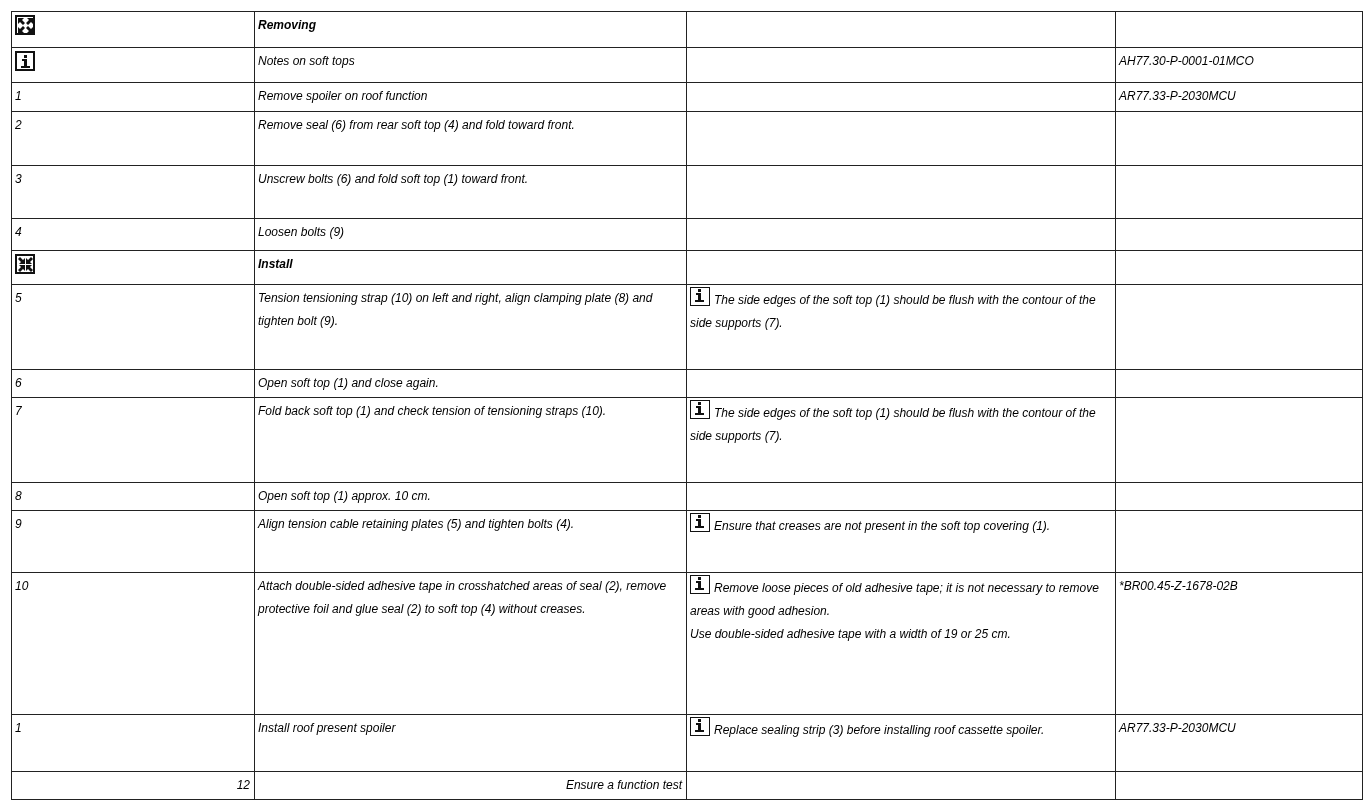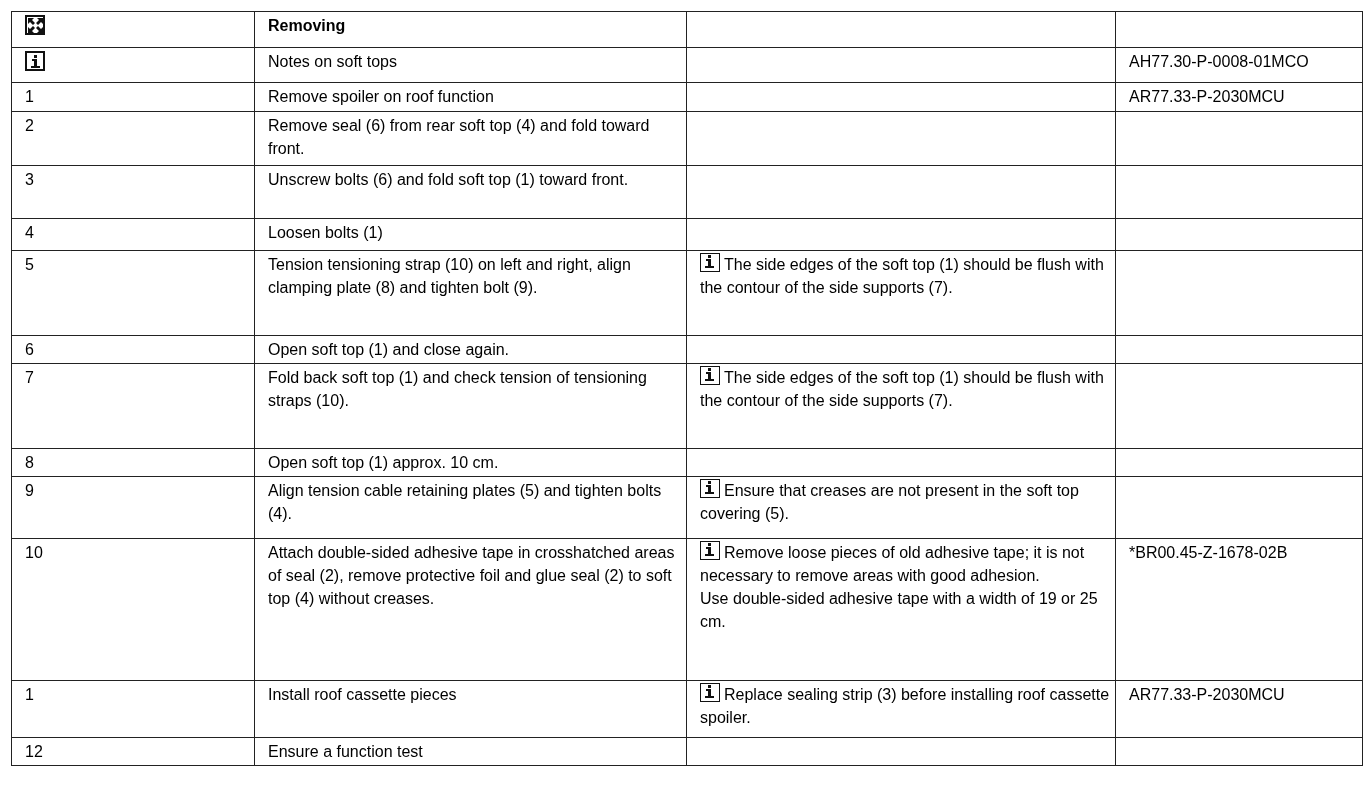--- a/index.html
+++ b/index.html
@@ -1,21 +1,21 @@
 <!DOCTYPE html>
 <html><head>
 <meta charset="utf-8">
 <style>
   html, body { margin: 0; padding: 0; background: #ffffff; }
   body { width: 1371px; height: 804px; position: relative; overflow: hidden;
          font-family: "Liberation Sans", sans-serif; color: #000; }
   table.proc { position: absolute; left: 11px; top: 11px; border-collapse: collapse;
                table-layout: fixed; width: 1351px; }
-  table.proc td { border: 1.5px solid #222; vertical-align: top; padding: 2px 4px 2px 13px;
-                  font-size: 16px; line-height: 23px; overflow: hidden; }
+  table.proc td { border: 1.5px solid #222; vertical-align: top; padding: 2px 4px 2px 3px;
+                  font-size: 12px; line-height: 23px; overflow: hidden; font-style: italic; }
   col.c1 { width: 243px; } col.c2 { width: 432px; } col.c3 { width: 429px; } col.c4 { width: 247px; }
   td.head { font-weight: bold; }
   .icon-box { display: inline-block; width: 20px; height: 20px; border: 2px solid #111;
               box-sizing: border-box; vertical-align: top; margin-top: 1px; position: relative; background:#fff; }
   .icon-box svg { position: absolute; left: 1px; top: 1px; }
   .info-inline { display: inline-block; width: 20px; height: 19px; border: 1.5px solid #111;
                  box-sizing: border-box; vertical-align: -2px; margin-right: 4px; position: relative; }
   .info-inline svg { position: absolute; left: 0; top: 0; }
 </style>
 </head>
@@ -46,21 +46,21 @@
         <td><span class="icon-box">
     <svg width="15" height="15" viewBox="0 0 15 15">
       <rect x="6" y="1" width="3" height="3" fill="#111"></rect>
       <rect x="6" y="5" width="3" height="7" fill="#111"></rect>
       <rect x="4" y="5" width="2" height="2" fill="#111"></rect>
       <rect x="3" y="12" width="9" height="2" fill="#111"></rect>
     </svg>
   </span></td>
         <td><span>Notes on soft tops</span></td>
         <td></td>
-        <td><span>AH77.30-P-0008-01MCO</span></td>
+        <td><span>AH77.30-P-0001-01MCO</span></td>
       </tr>
       <tr style="height: 29px;">
         <td><span>1</span></td>
         <td><span>Remove spoiler on roof function</span></td>
         <td></td>
         <td><span>AR77.33-P-2030MCU</span></td>
       </tr>
       <tr style="height: 54px;">
         <td><span>2</span></td>
         <td><span>Remove seal (6) from rear soft top (4) and fold toward front.</span></td>
@@ -68,21 +68,34 @@
         <td></td>
       </tr>
       <tr style="height: 53px;">
         <td><span>3</span></td>
         <td><span>Unscrew bolts (6) and fold soft top (1) toward front.</span></td>
         <td></td>
         <td></td>
       </tr>
       <tr style="height: 32px;">
         <td><span>4</span></td>
-        <td><span>Loosen bolts (1)</span></td>
+        <td><span>Loosen bolts (9)</span></td>
+        <td></td>
+        <td></td>
+      </tr>
+      <tr style="height: 34px;">
+        <td><span class="icon-box">
+    <svg width="15" height="15" viewBox="0 0 15 15">
+      <polygon points="7,7 1,7 3,5 0,2 2,0 5,3 7,1" fill="#111"></polygon>
+      <polygon points="8,7 14,7 12,5 15,2 13,0 10,3 8,1" fill="#111"></polygon>
+      <polygon points="7,8 1,8 3,10 0,13 2,15 5,12 7,14" fill="#111"></polygon>
+      <polygon points="8,8 14,8 12,10 15,13 13,15 10,12 8,14" fill="#111"></polygon>
+    </svg>
+  </span></td>
+        <td class="head"><span>Install</span></td>
         <td></td>
         <td></td>
       </tr>
       <tr style="height: 85px;">
         <td><span>5</span></td>
         <td><span>Tension tensioning strap (10) on left and right, align clamping plate (8) and tighten bolt (9).</span></td>
         <td><span class="info-inline">
     <svg width="17" height="16" viewBox="0 0 17 16">
       <rect x="7" y="1" width="3" height="3" fill="#111"></rect>
       <rect x="7" y="5" width="3" height="8" fill="#111"></rect>
@@ -120,49 +133,49 @@
       <tr style="height: 62px;">
         <td><span>9</span></td>
         <td><span>Align tension cable retaining plates (5) and tighten bolts (4).</span></td>
         <td><span class="info-inline">
     <svg width="17" height="16" viewBox="0 0 17 16">
       <rect x="7" y="1" width="3" height="3" fill="#111"></rect>
       <rect x="7" y="5" width="3" height="8" fill="#111"></rect>
       <rect x="5" y="5" width="2" height="2" fill="#111"></rect>
       <rect x="4" y="12" width="9" height="2" fill="#111"></rect>
     </svg>
-  </span><span>Ensure that creases are not present in the soft top covering (5).</span></td>
+  </span><span>Ensure that creases are not present in the soft top covering (1).</span></td>
         <td></td>
       </tr>
       <tr style="height: 142px;">
         <td><span>10</span></td>
         <td><span>Attach double-sided adhesive tape in crosshatched areas of seal (2), remove protective foil and glue seal (2) to soft top (4) without creases.</span></td>
         <td><span class="info-inline">
     <svg width="17" height="16" viewBox="0 0 17 16">
       <rect x="7" y="1" width="3" height="3" fill="#111"></rect>
       <rect x="7" y="5" width="3" height="8" fill="#111"></rect>
       <rect x="5" y="5" width="2" height="2" fill="#111"></rect>
       <rect x="4" y="12" width="9" height="2" fill="#111"></rect>
     </svg>
   </span><span>Remove loose pieces of old adhesive tape; it is not necessary to remove areas with good adhesion.</span><br><span>Use double-sided adhesive tape with a width of 19 or 25 cm.</span></td>
         <td><span>*BR00.45-Z-1678-02B</span></td>
       </tr>
       <tr style="height: 57px;">
         <td><span>1</span></td>
-        <td><span>Install roof cassette pieces</span></td>
+        <td><span>Install roof present spoiler</span></td>
         <td><span class="info-inline">
     <svg width="17" height="16" viewBox="0 0 17 16">
       <rect x="7" y="1" width="3" height="3" fill="#111"></rect>
       <rect x="7" y="5" width="3" height="8" fill="#111"></rect>
       <rect x="5" y="5" width="2" height="2" fill="#111"></rect>
       <rect x="4" y="12" width="9" height="2" fill="#111"></rect>
     </svg>
   </span><span>Replace sealing strip (3) before installing roof cassette spoiler.</span></td>
         <td><span>AR77.33-P-2030MCU</span></td>
       </tr>
-      <tr style="height: 20px;">
+      <tr style="height: 20px; text-align: right;">
         <td><span>12</span></td>
         <td><span>Ensure a function test</span></td>
         <td></td>
         <td></td>
       </tr>
     </tbody>
 </table>
 
 </body></html>

